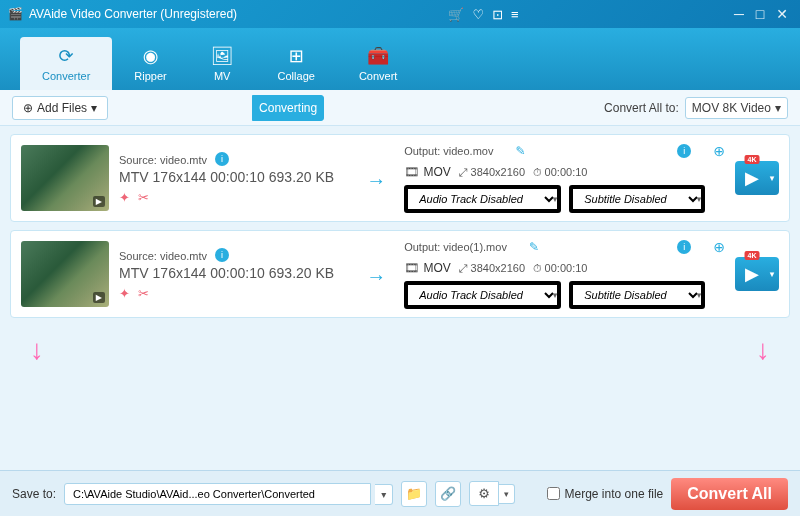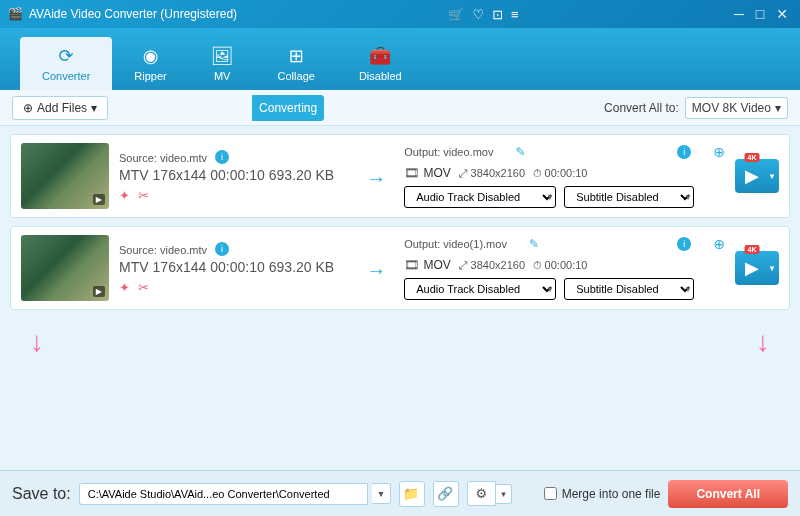--- a/index.html
+++ b/index.html
@@ -173,26 +173,27 @@
       content: '▾';
       position: absolute;
       right: 4px;
       top: 50%;
       transform: translateY(-50%);
       font-size: 9px;
       color: #666;
       pointer-events: none;
     }
     .mini-select-inner {
-      border: 1px solid #000000;
+      border: 4px solid #000000;
       border-radius: 3px;
       padding: 3px 18px 3px 7px;
       font-size: 11px;
       background: white;
       cursor: pointer;
+      font-style: italic;
     }
     .convert-small-btn {
       width: 34px;
       height: 34px;
       background: linear-gradient(180deg, #29aee0, #1a8abe);
       border-radius: 4px;
       display: flex;
       align-items: center;
       justify-content: center;
       cursor: pointer;
@@ -235,22 +236,22 @@
       height: 46px;
       display: flex;
       align-items: center;
       padding: 0 12px;
       gap: 8px;
       position: absolute;
       bottom: 0;
       left: 0;
       right: 0;
     }
-    .save-to-label { font-size: 16px; color: #333; white-space: nowrap; }
-    .path-input-wrap { display: flex; align-items: center; gap: 4px; flex: 1; }
+    .save-to-label { font-size: 12px; color: #333; white-space: nowrap; }
+    .path-input-wrap { display: flex; align-items: flex-end; gap: 4px; flex: 1; }
     .path-input {
       flex: 1;
       border: 1px solid #aad4ea;
       border-radius: 3px 0 0 3px;
       padding: 4px 8px;
       font-size: 11px;
       background: white;
     }
     .path-dropdown-btn {
       border: 1px solid #aad4ea;
@@ -294,22 +295,22 @@
       cursor: pointer;
       font-size: 9px;
       color: #555;
     }
     .merge-checkbox { display: flex; align-items: center; gap: 5px; font-size: 12px; color: #333; margin-left: auto; white-space: nowrap; padding-left: 24px; }
     .convert-all-btn {
       background: linear-gradient(180deg, #ff8a80, #e05040);
       border: none;
       border-radius: 4px;
       color: white;
-      padding: 7px 28px;
-      font-size: 12px;
+      padding: 7px 16px;
+      font-size: 16px;
       font-weight: 600;
       cursor: pointer;
       white-space: nowrap;
     }
     .down-arrow-big {
       color: #ff69b4;
       font-size: 28px;
       line-height: 1;
     }
 
@@ -364,21 +365,21 @@
     <div class="nav-item">
       <span class="nav-icon">🖼</span>
       <span>MV</span>
     </div>
     <div class="nav-item">
       <span class="nav-icon">⊞</span>
       <span>Collage</span>
     </div>
     <div class="nav-item">
       <span class="nav-icon">🧰</span>
-      <span>Disabled</span>
+      <span>Convert</span>
     </div>
   </div>
 
   <div class="action-bar">
     <button class="add-files-btn">
       <span>⊕</span>
       <span>Add Files</span>
       <span>▾</span>
     </button>
     <div class="tab-group">

